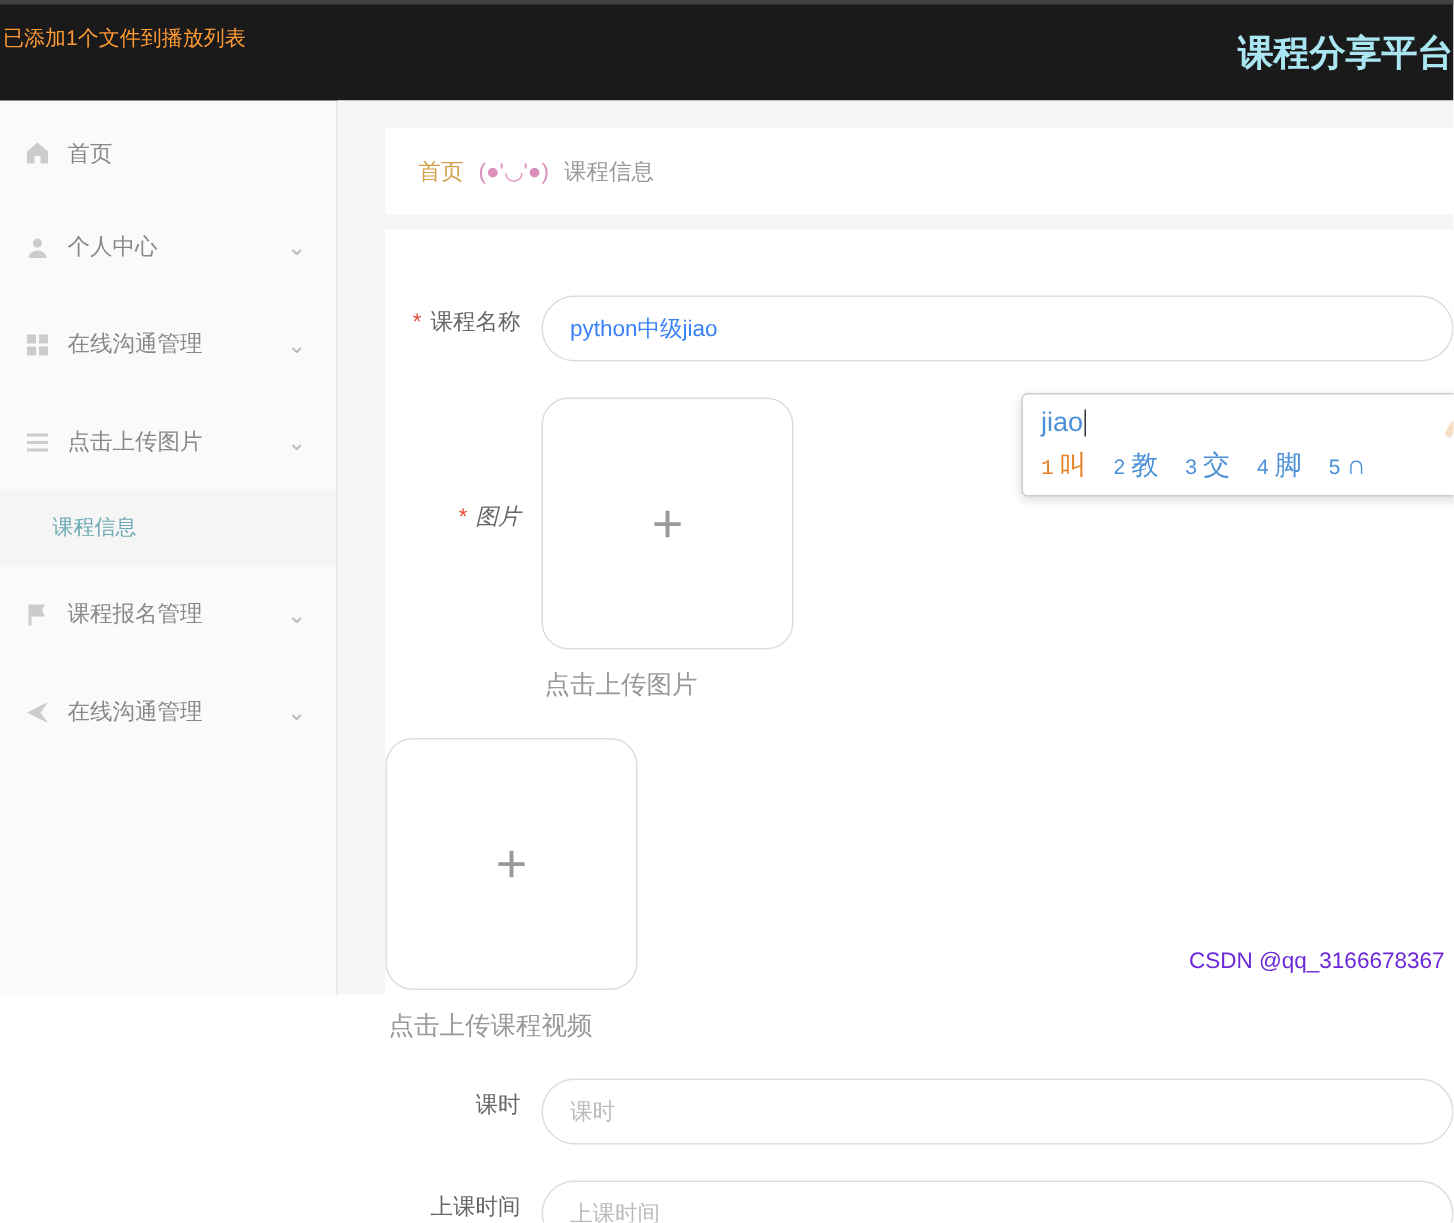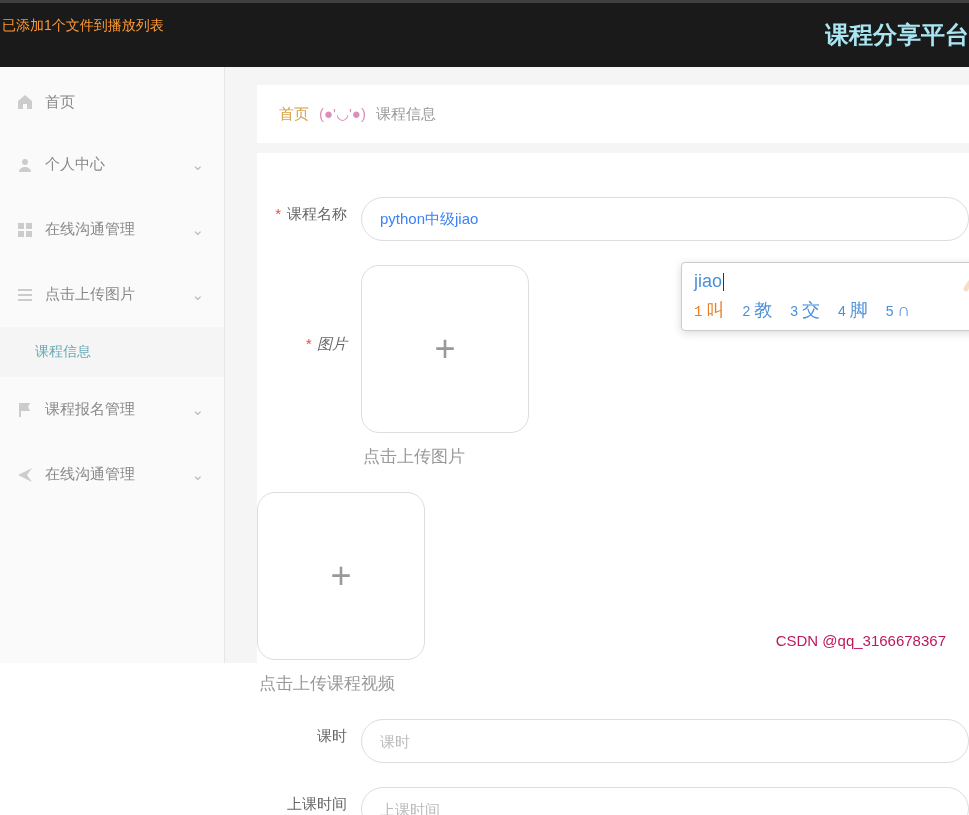--- a/index.html
+++ b/index.html
@@ -192,23 +192,23 @@
     }
     .ime-cand {
       margin-right: 18px;
       color: #4a90d9;
     }
     .ime-cand .num { color: #4a90d9; font-size: 14px; margin-right: 4px; }
     .ime-cand.first { color: #e67e22; font-family: Liberation Mono, monospace; }
     .ime-cand.first .num { color: #e67e22; }
     .watermark {
       position: absolute;
-      right: 23px;
+      right: 6px;
       bottom: 14px;
-      color: #be185d;
+      color: #6d28d9;
       font-size: 15px;
       z-index: 200;
     }
     .cursor-caret {
       display: inline-block;
       width: 1px;
       height: 18px;
       background: #333;
       vertical-align: middle;
       margin-left: 1px;

